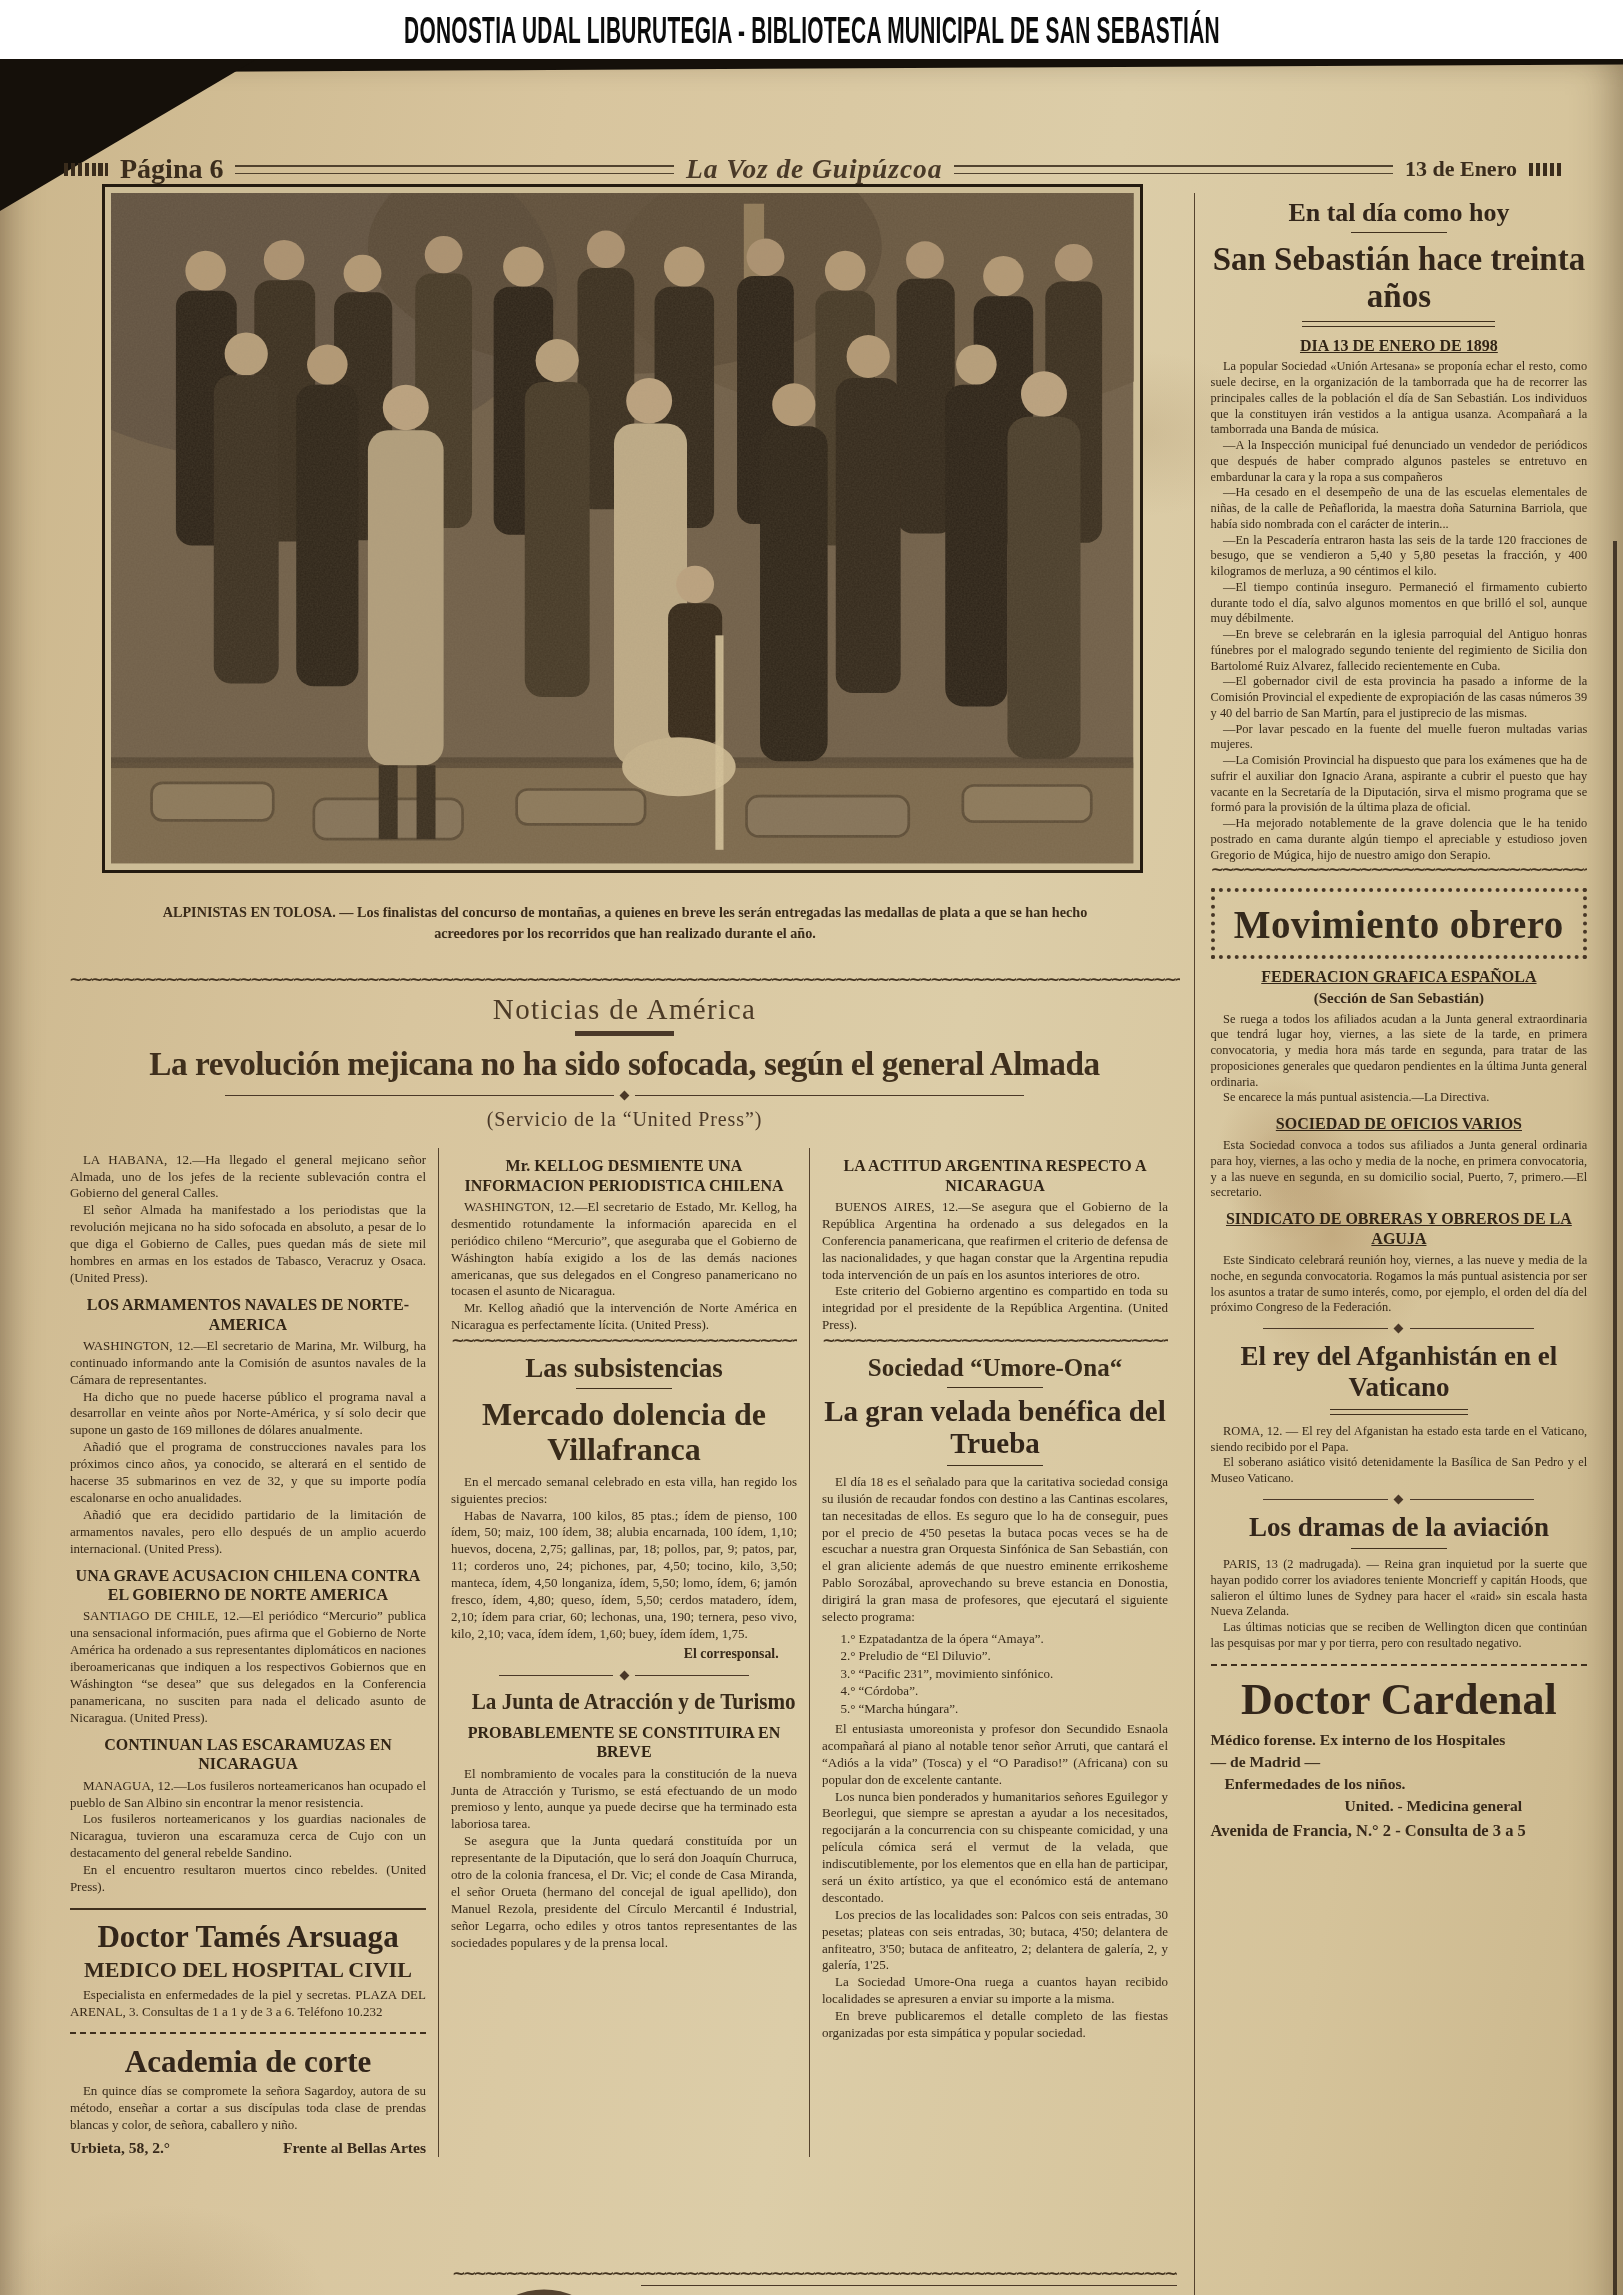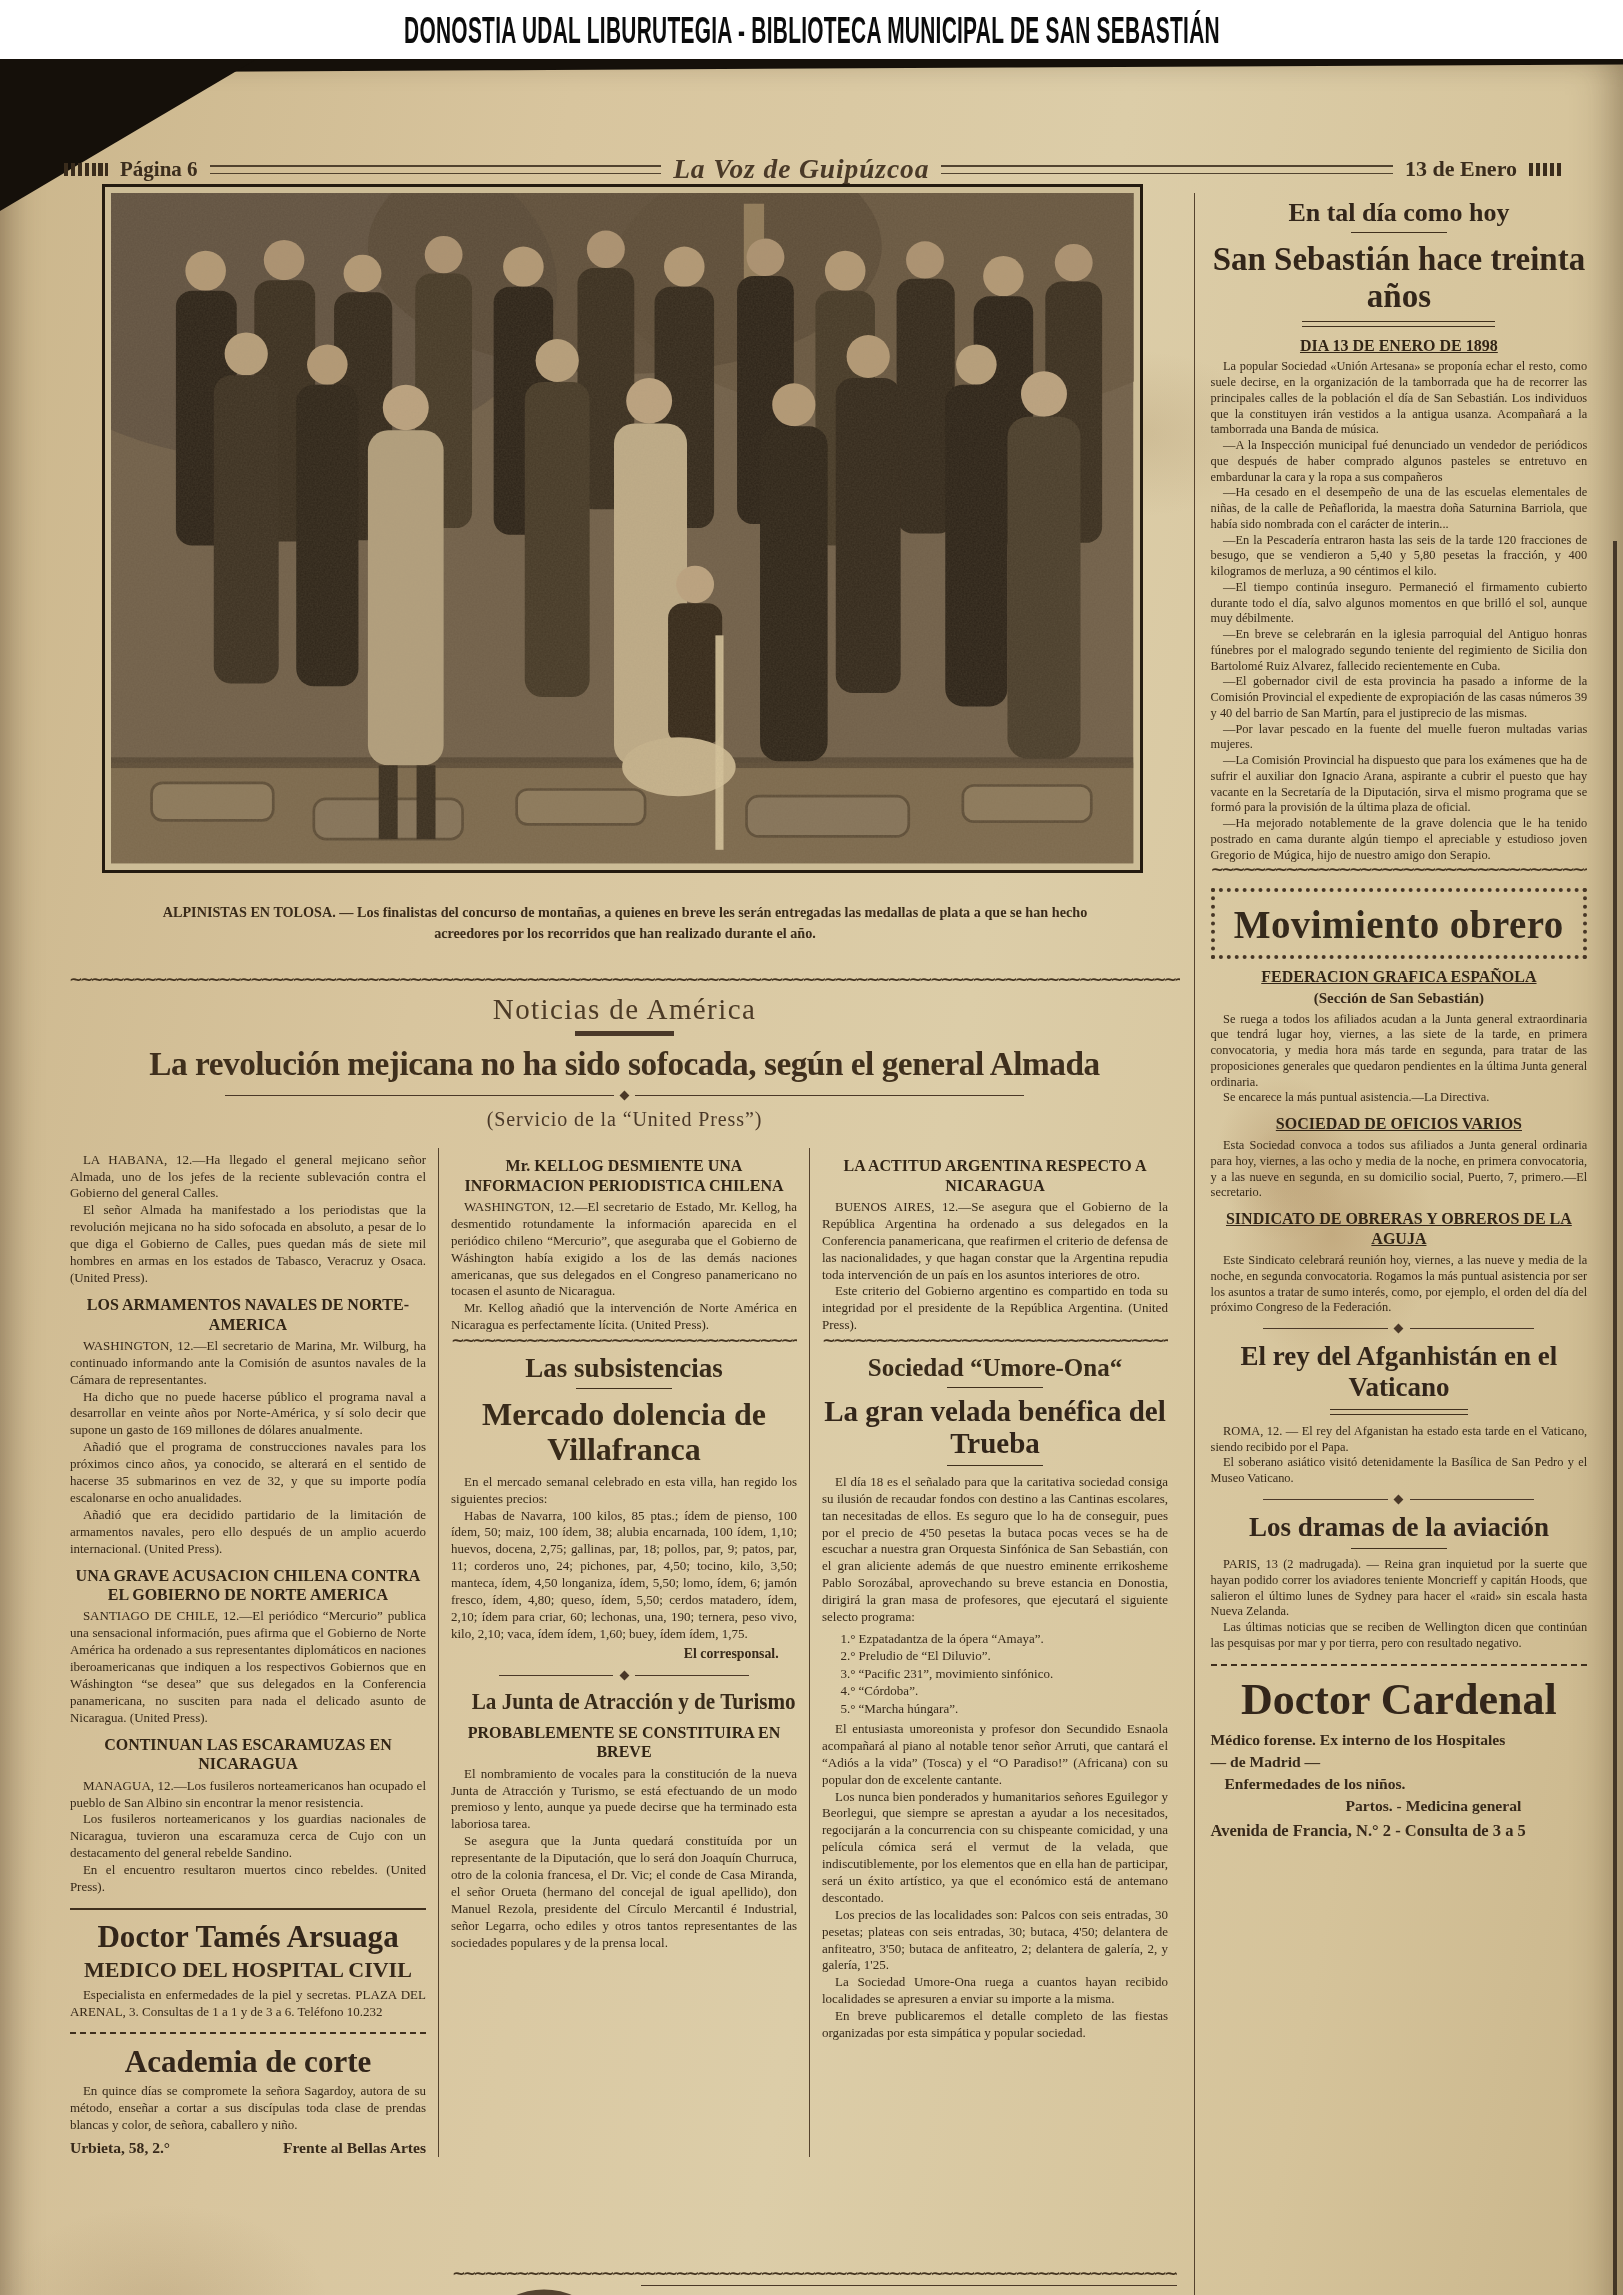--- a/index.html
+++ b/index.html
@@ -26,21 +26,21 @@
     clip-path:polygon(0 0,100% 0,100% 40%,62% 62%,30% 82%,0 100%);}
   .edge-corner{top:0;left:0;width:257px;height:152px;clip-path:polygon(0 0,100% 0,0 100%);}
   .edge-right{top:482px;right:7.3px;width:4.1px;height:2011px;background:rgba(32,22,13,0.75);}
 
   
   .masthead{position:absolute;top:94px;left:64px;width:1497px;display:flex;align-items:center;gap:12px;}
   .mast-orn{width:44px;height:13px;flex:none;
     background:repeating-linear-gradient(90deg,#3a2c1c 0 4.1px,transparent 4.1px 6.9px);}
   .mast-orn.small{width:32px;}
   .mast-rule{flex:1;height:6px;border-top:2.8px solid #3a2c1c;border-bottom:1.8px solid #3a2c1c;opacity:.85;}
-  .mast-page{font-size:21px;font-weight:700;color:#3b2d1d;white-space:nowrap;}
+  .mast-page{font-size:28px;font-weight:700;color:#3b2d1d;white-space:nowrap;}
   .mast-title{font-size:27.5px;font-weight:700;font-style:italic;color:#4a3a28;white-space:nowrap;letter-spacing:0.9px;}
   .mast-date{font-size:22px;font-weight:700;color:#3b2d1d;white-space:nowrap;}
 
   
   .photo{position:absolute;left:102px;top:125px;width:1041px;height:689px;margin:0;
     border:3.2px solid #241b10;background:#cdbd97;padding:6.4px;box-sizing:border-box;}
   .photo svg{width:100%;height:100%;display:block;}
   .caption{position:absolute;left:129px;top:843px;width:992px;text-align:center;
     font-size:14.2px;line-height:1.5;font-weight:600;color:#3a2b1a;}
 
@@ -377,19 +377,19 @@
       <h2 class="r-title2">Los dramas de la aviación</h2>
       <div class="rule-short"></div>
       <p class="body pre rbody"> PARIS, 13 (2 madrugada). — Reina gran inquietud por la suerte que hayan podido correr los aviadores teniente Moncrieff y capitán Hoods, que salieron el último lunes de Sydney para hacer el «raid» sin escala hasta Nueva Zelanda.
  Las últimas noticias que se reciben de Wellington dicen que continúan las pesquisas por mar y por tierra, pero con resultado negativo.</p>
 
       <div class="rule-dashed"></div>
       <h2 class="card-title">Doctor Cardenal</h2>
       <div class="card-l">Médico forense. Ex interno de los Hospitales</div>
       <div class="card-c">— de Madrid —</div>
       <div class="card-i">Enfermedades de los niños.</div>
-      <div class="card-r">Partos. - Medicina general</div>
+      <div class="card-r">United. - Medicina general</div>
       <div class="card-b">Avenida de Francia, N.° 2 - Consulta de 3 a 5</div>
     </aside>
   </div>
 
 </div>
 
 
 </body></html>

